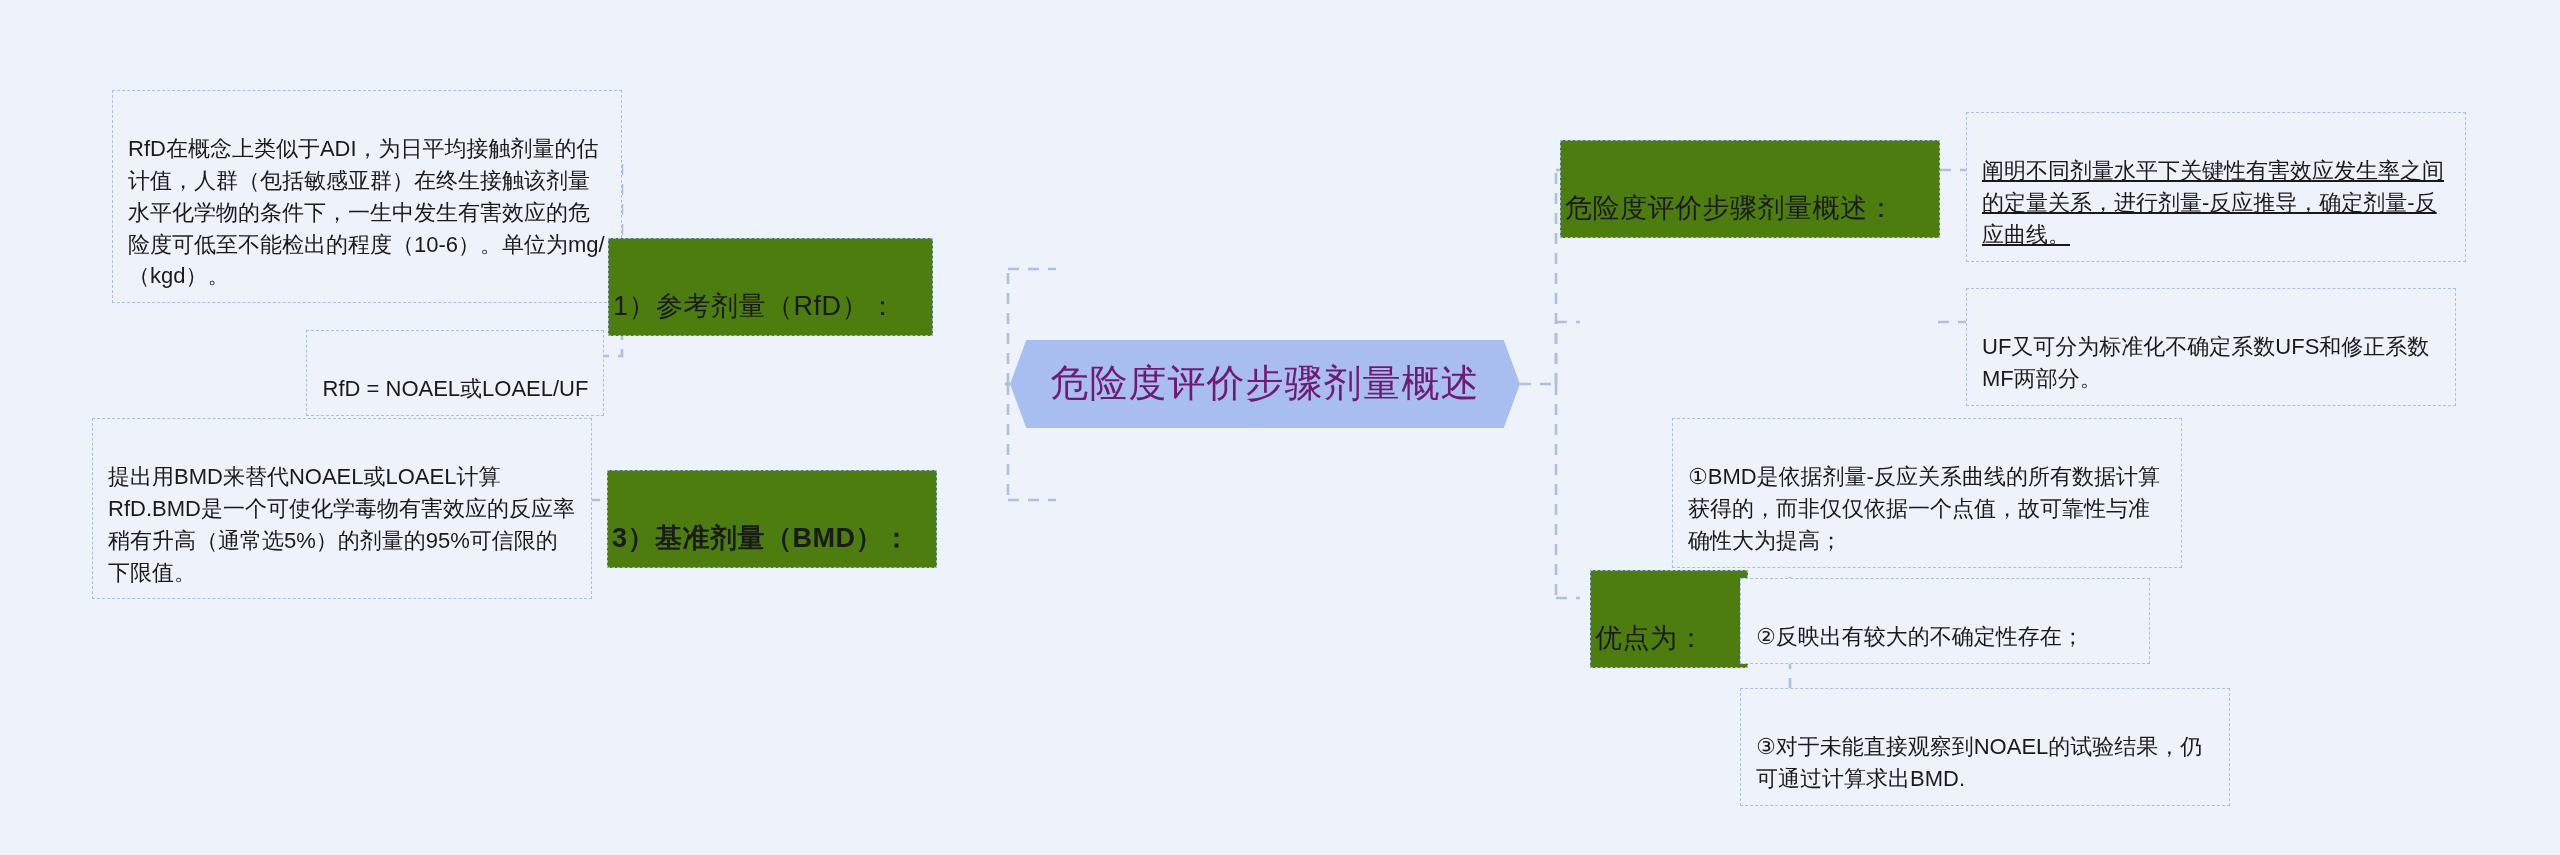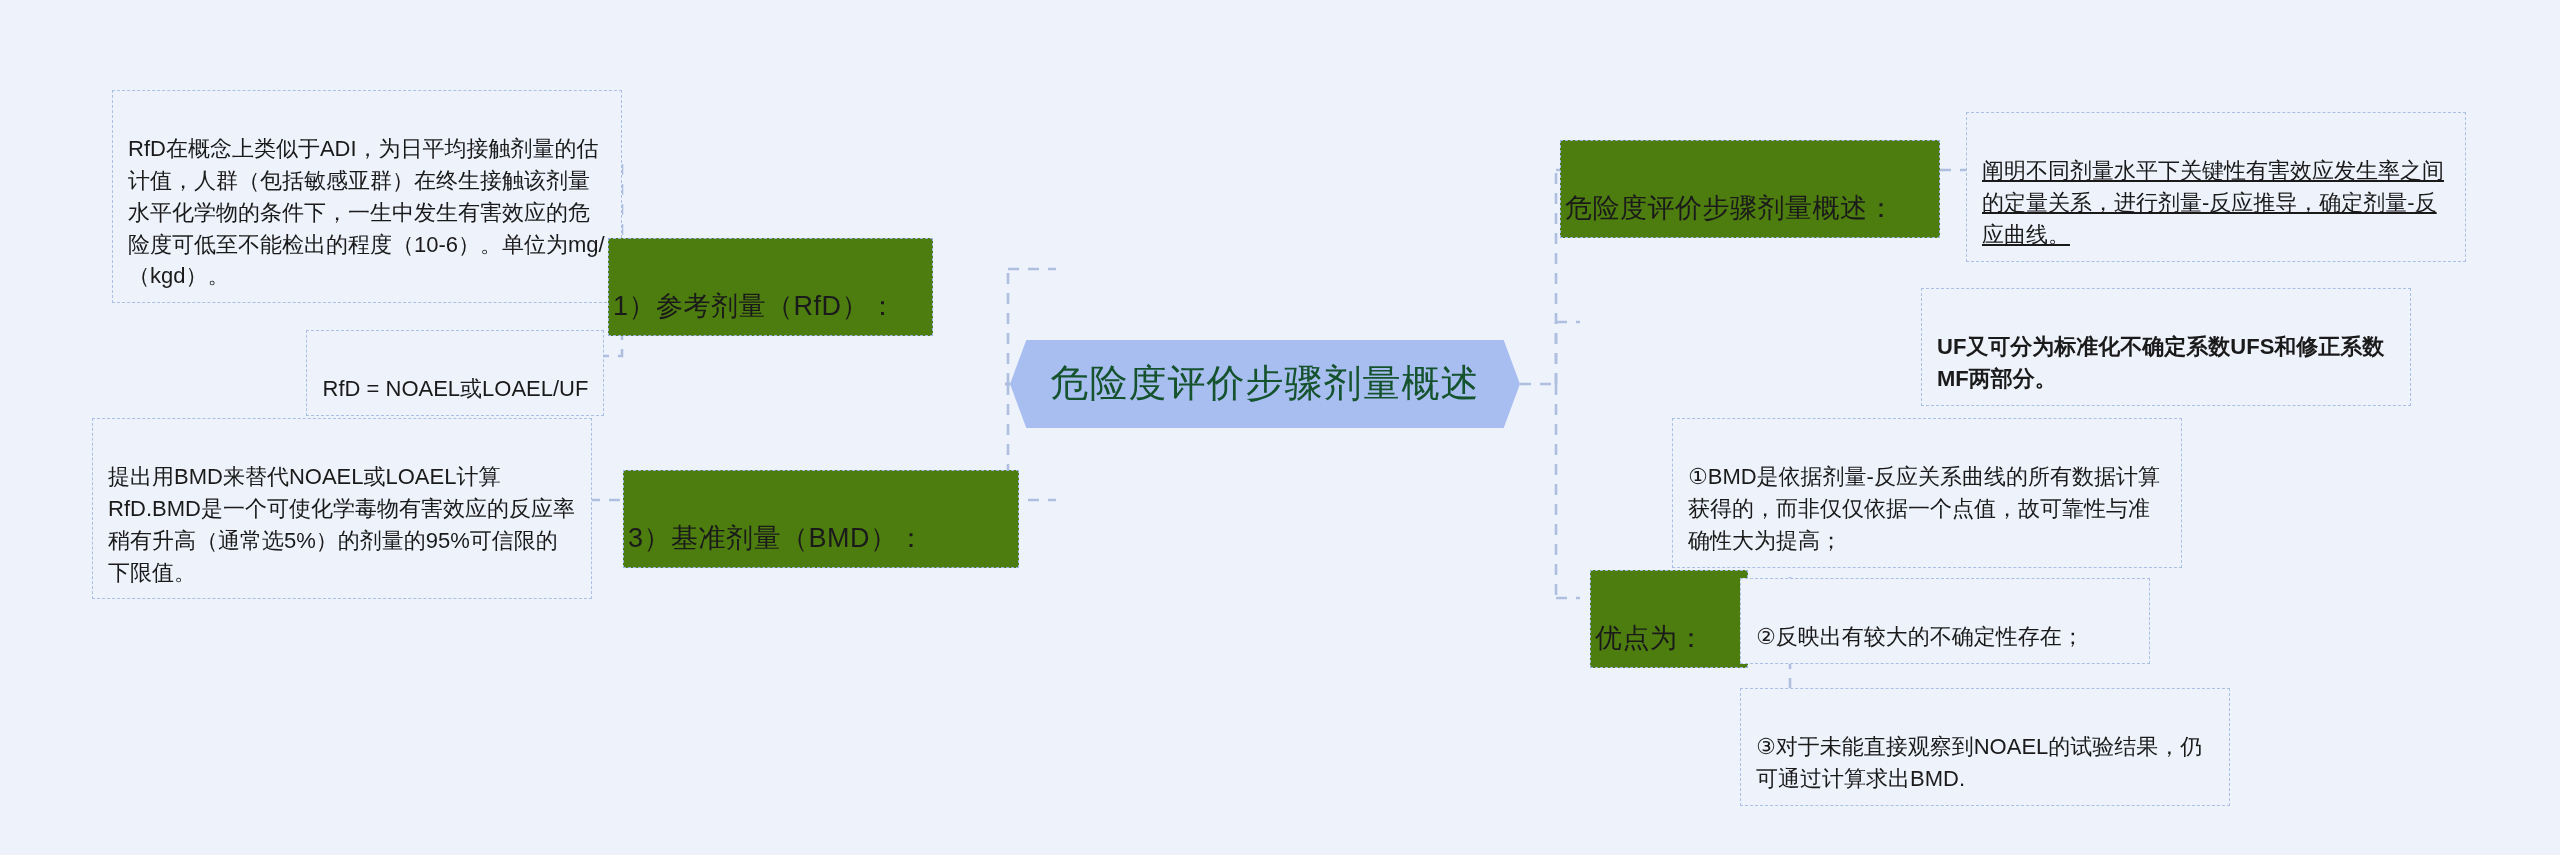--- a/index.html
+++ b/index.html
@@ -36,21 +36,21 @@
     background:#4d7c0f;
     padding:9px 4px;
     font-size:27px;
     letter-spacing:.5px;
   }
 
   
   .central{
     background:#a8bdf0;
     font-size:38px;
-    color:#14532d;
+    color:#701a75;
     display:flex;align-items:center;justify-content:center;
     letter-spacing:1px;
     clip-path:polygon(3.2% 0,96.8% 0,100% 50%,96.8% 100%,3.2% 100%,0 50%);
     -webkit-clip-path:polygon(3.2% 0,96.8% 0,100% 50%,96.8% 100%,3.2% 100%,0 50%);
     text-align:center;
   }
 </style>
 </head>
 <body>
 
@@ -122,34 +122,34 @@
   </div>
 
   <div class="node leaf" style="left:306px;top:330px;width:298px;text-align:center;">
     <span>RfD = NOAEL或LOAEL/UF</span>
   </div>
 
   <div class="node leaf" style="left:92px;top:418px;width:500px;">
     <span>提出用BMD来替代NOAEL或LOAEL计算RfD.BMD是一个可使化学毒物有害效应的反应率稍有升高（通常选5%）的剂量的95%可信限的下限值。</span>
   </div>
 
-  <div class="node topic" style="left:623px;top:470px;width:396px;">
+  <div class="node topic" style="left:607px;top:470px;width:330px;font-weight:bold;">
     <span>3）基准剂量（BMD）：</span>
   </div>
 
   <div class="node topic" style="left:1560px;top:140px;width:380px;">
     <span>危险度评价步骤剂量概述：</span>
   </div>
 
   <div class="node leaf" style="left:1966px;top:112px;width:500px;text-decoration:underline;">
     <span>阐明不同剂量水平下关键性有害效应发生率之间的定量关系，进行剂量-反应推导，确定剂量-反应曲线。</span>
   </div>
 
 
-  <div class="node leaf" style="left:1921px;top:288px;width:490px;font-weight:bold;">
+  <div class="node leaf" style="left:1966px;top:288px;width:490px;">
     <span>UF又可分为标准化不确定系数UFS和修正系数MF两部分。</span>
   </div>
 
   <div class="node leaf" style="left:1672px;top:418px;width:510px;">
     <span>①BMD是依据剂量-反应关系曲线的所有数据计算获得的，而非仅仅依据一个点值，故可靠性与准确性大为提高；</span>
   </div>
 
   <div class="node topic" style="left:1562px;top:570px;width:158px;margin-left:28px;">
     <span>优点为：</span>
   </div>

